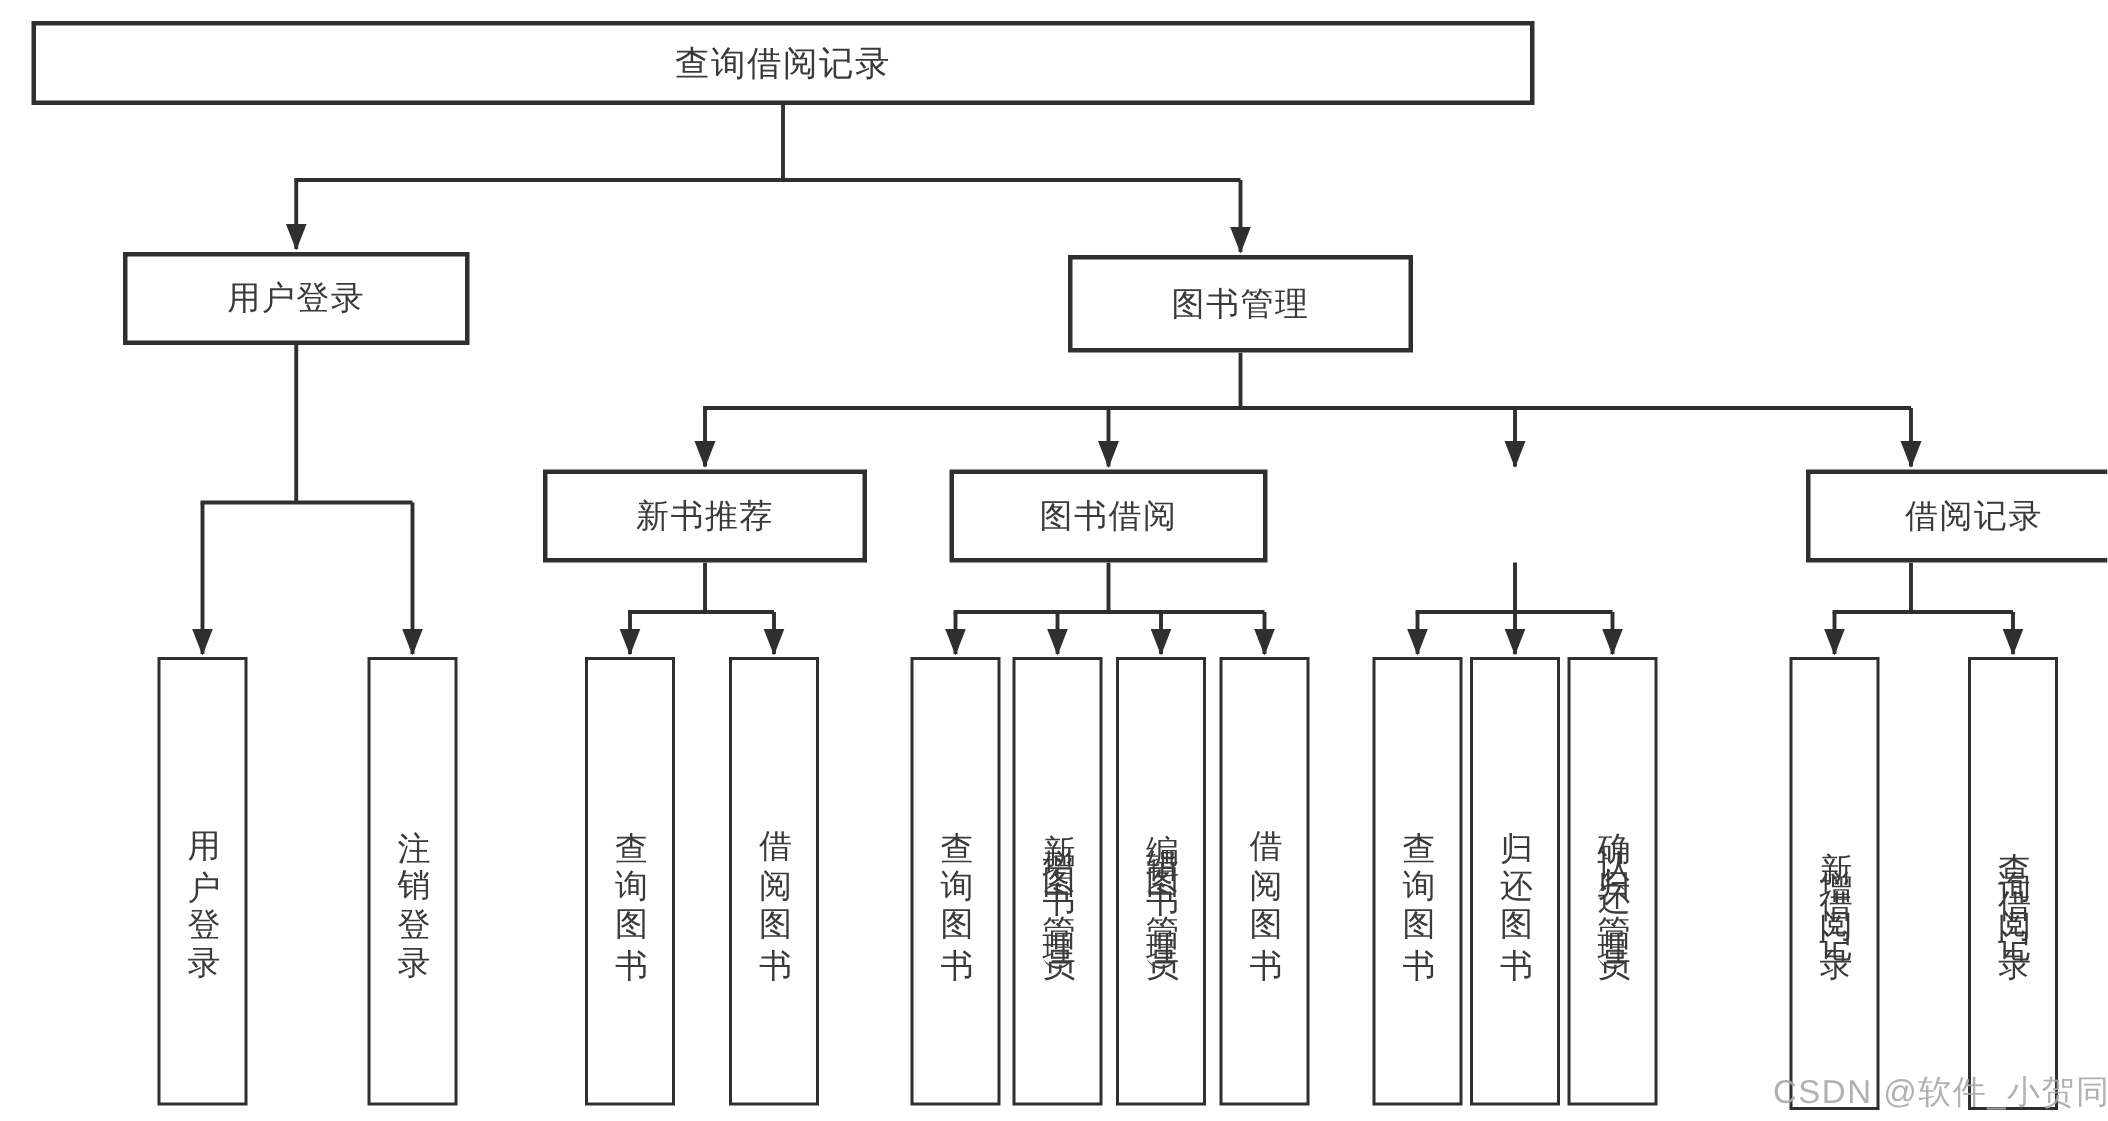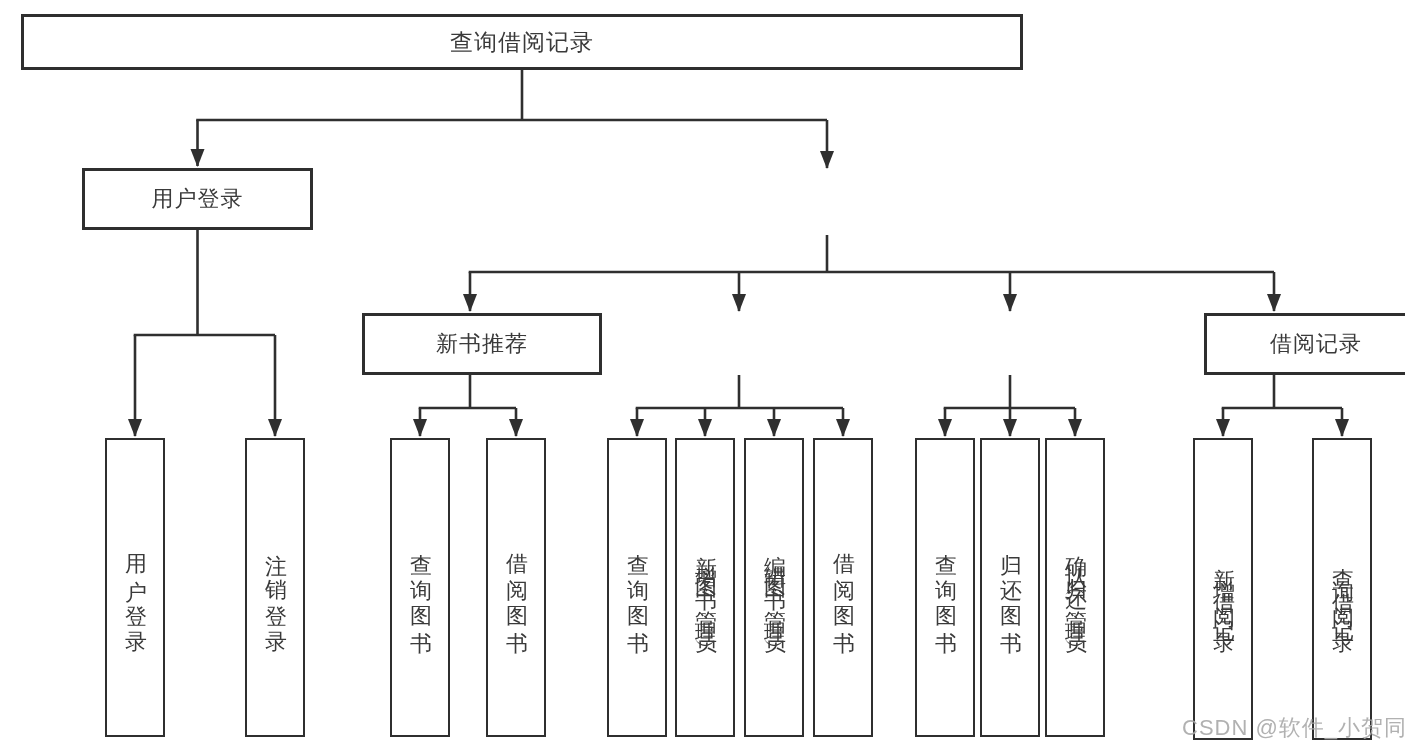--- a/index.html
+++ b/index.html
@@ -111,22 +111,24 @@
       <line x1="1010" y1="408" x2="1010" y2="436" marker-end="url(#arw)"></line>
       <line x1="1075" y1="408" x2="1075" y2="436" marker-end="url(#arw)"></line>
       <line x1="1223" y1="408" x2="1223" y2="436" marker-end="url(#arw)"></line>
       <line x1="1342" y1="408" x2="1342" y2="436" marker-end="url(#arw)"></line>
     </g>
   </svg>
 
   <div class="box" style="left:21px; top:14px; width:1002px; height:56px; font-size:23px;">查询借阅记录</div>
 
   <div class="box" style="left:82px; top:168px; width:231px; height:62px;">用户登录</div>
+  <div class="box" style="left:712px; top:170px; width:230px; height:65px;">图书管理</div>
 
-  <div class="box" style="left:362px; top:313px; width:240px; height:62px;">新书推荐</div>
+  <div class="box" style="left:362px; top:313px; width:216px; height:62px;">新书推荐</div>
+  <div class="box" style="left:633px; top:313px; width:212px; height:62px;">图书借阅</div>
   <div class="box" style="left:1162px; top:313px; width:224px; height:62px;margin-left:42px;">借阅记录</div>
 
   <div class="leaf ls4" style="left:105px; top:438px; width:60px; height:299px;">用户登录</div>
   <div class="leaf ls4" style="left:245px; top:438px; width:60px; height:299px;">注销登录</div>
 
   <div class="leaf ls4" style="left:390px; top:438px; width:60px; height:299px;">查询图书</div>
   <div class="leaf ls4" style="left:486px; top:438px; width:60px; height:299px;">借阅图书</div>
 
   <div class="leaf ls4" style="left:607px; top:438px; width:60px; height:299px;">查询图书</div>
   <div class="leaf ls9" style="left:675px; top:438px; width:60px; height:299px;">新增图书（管理员）</div>

